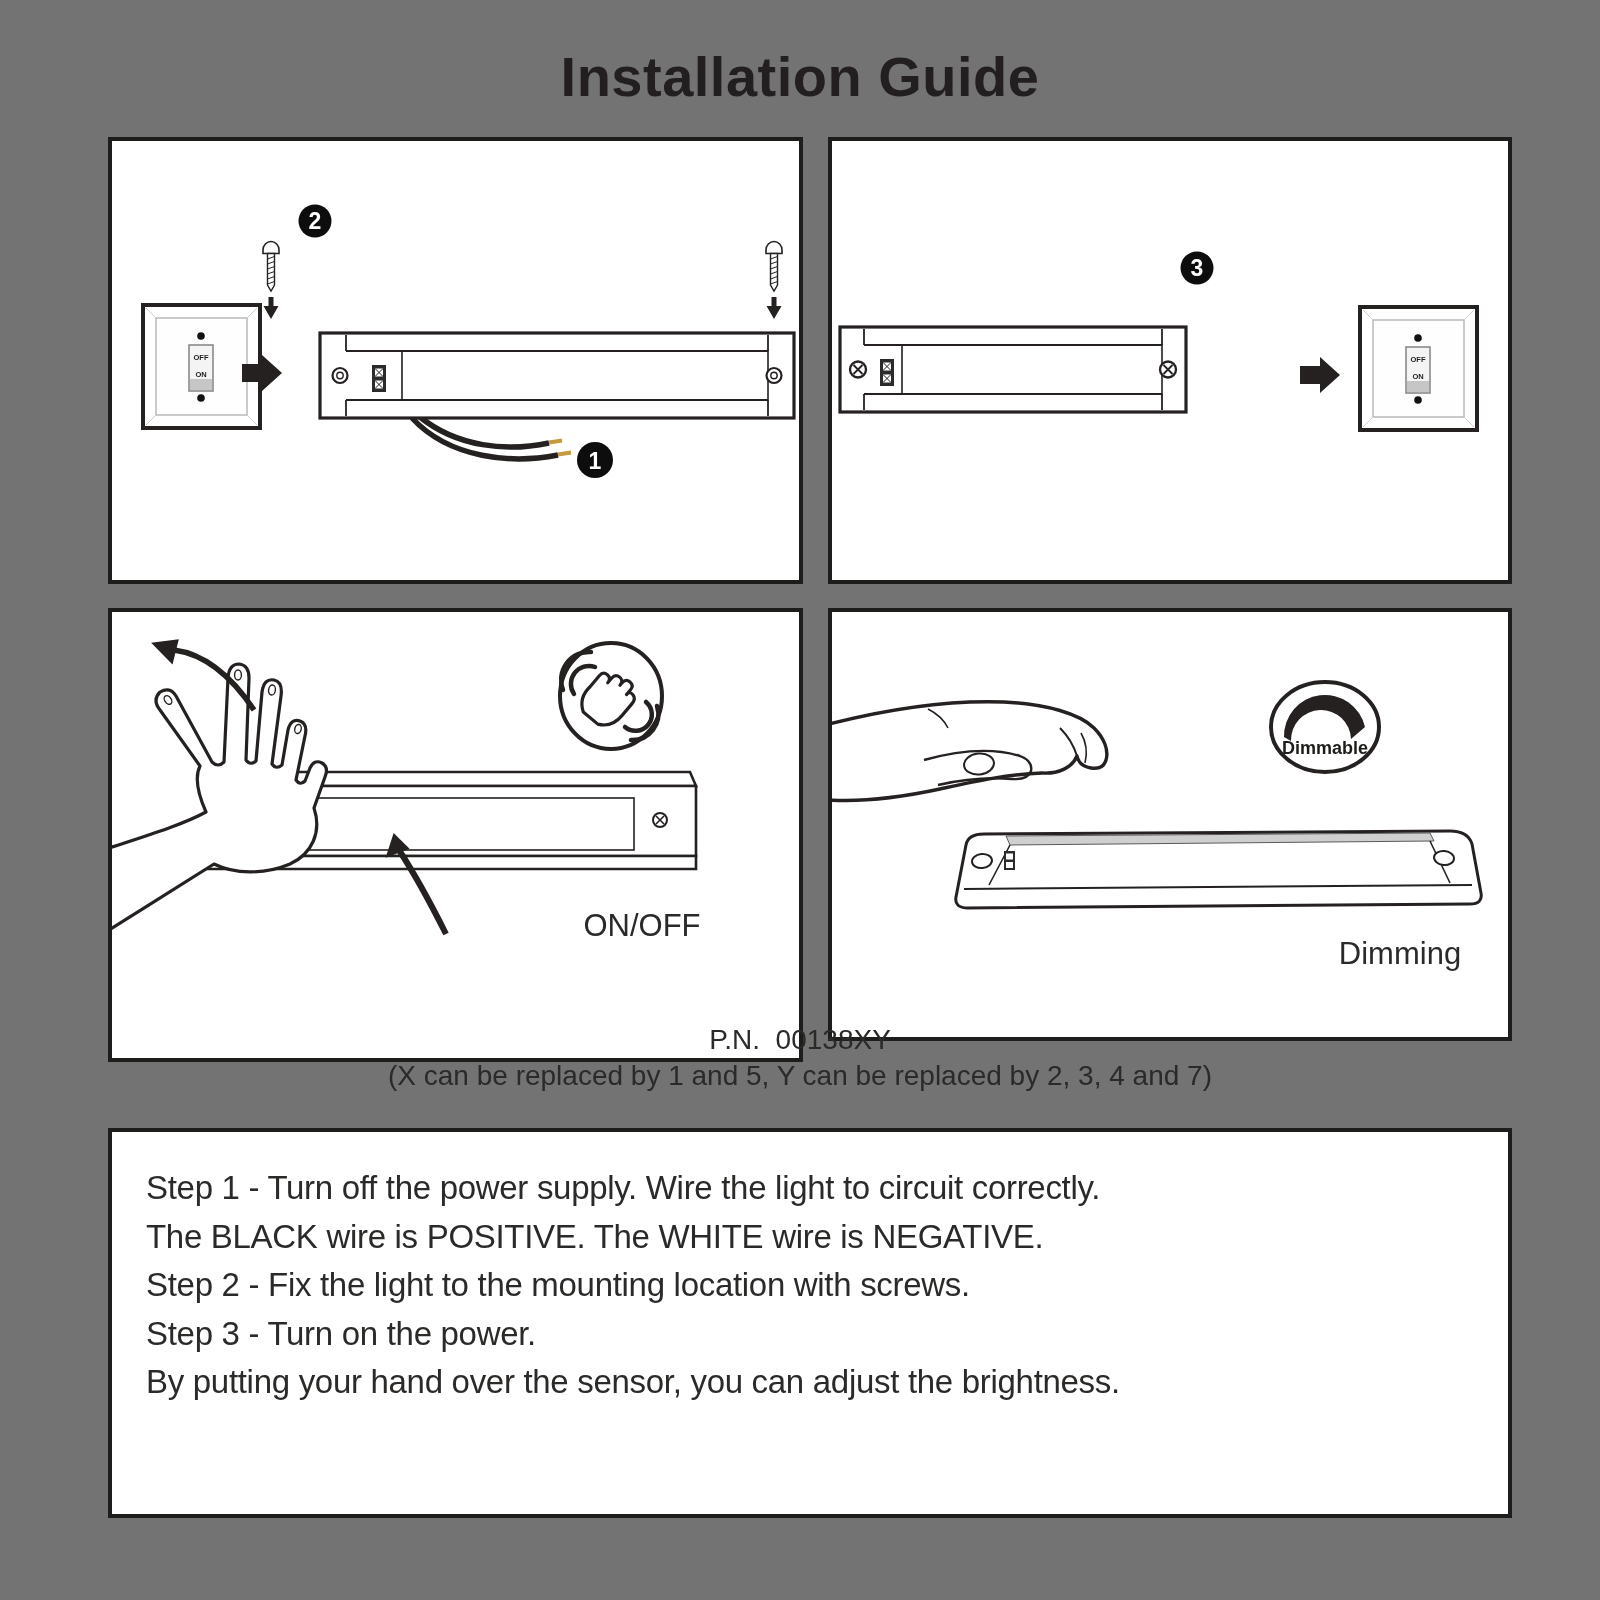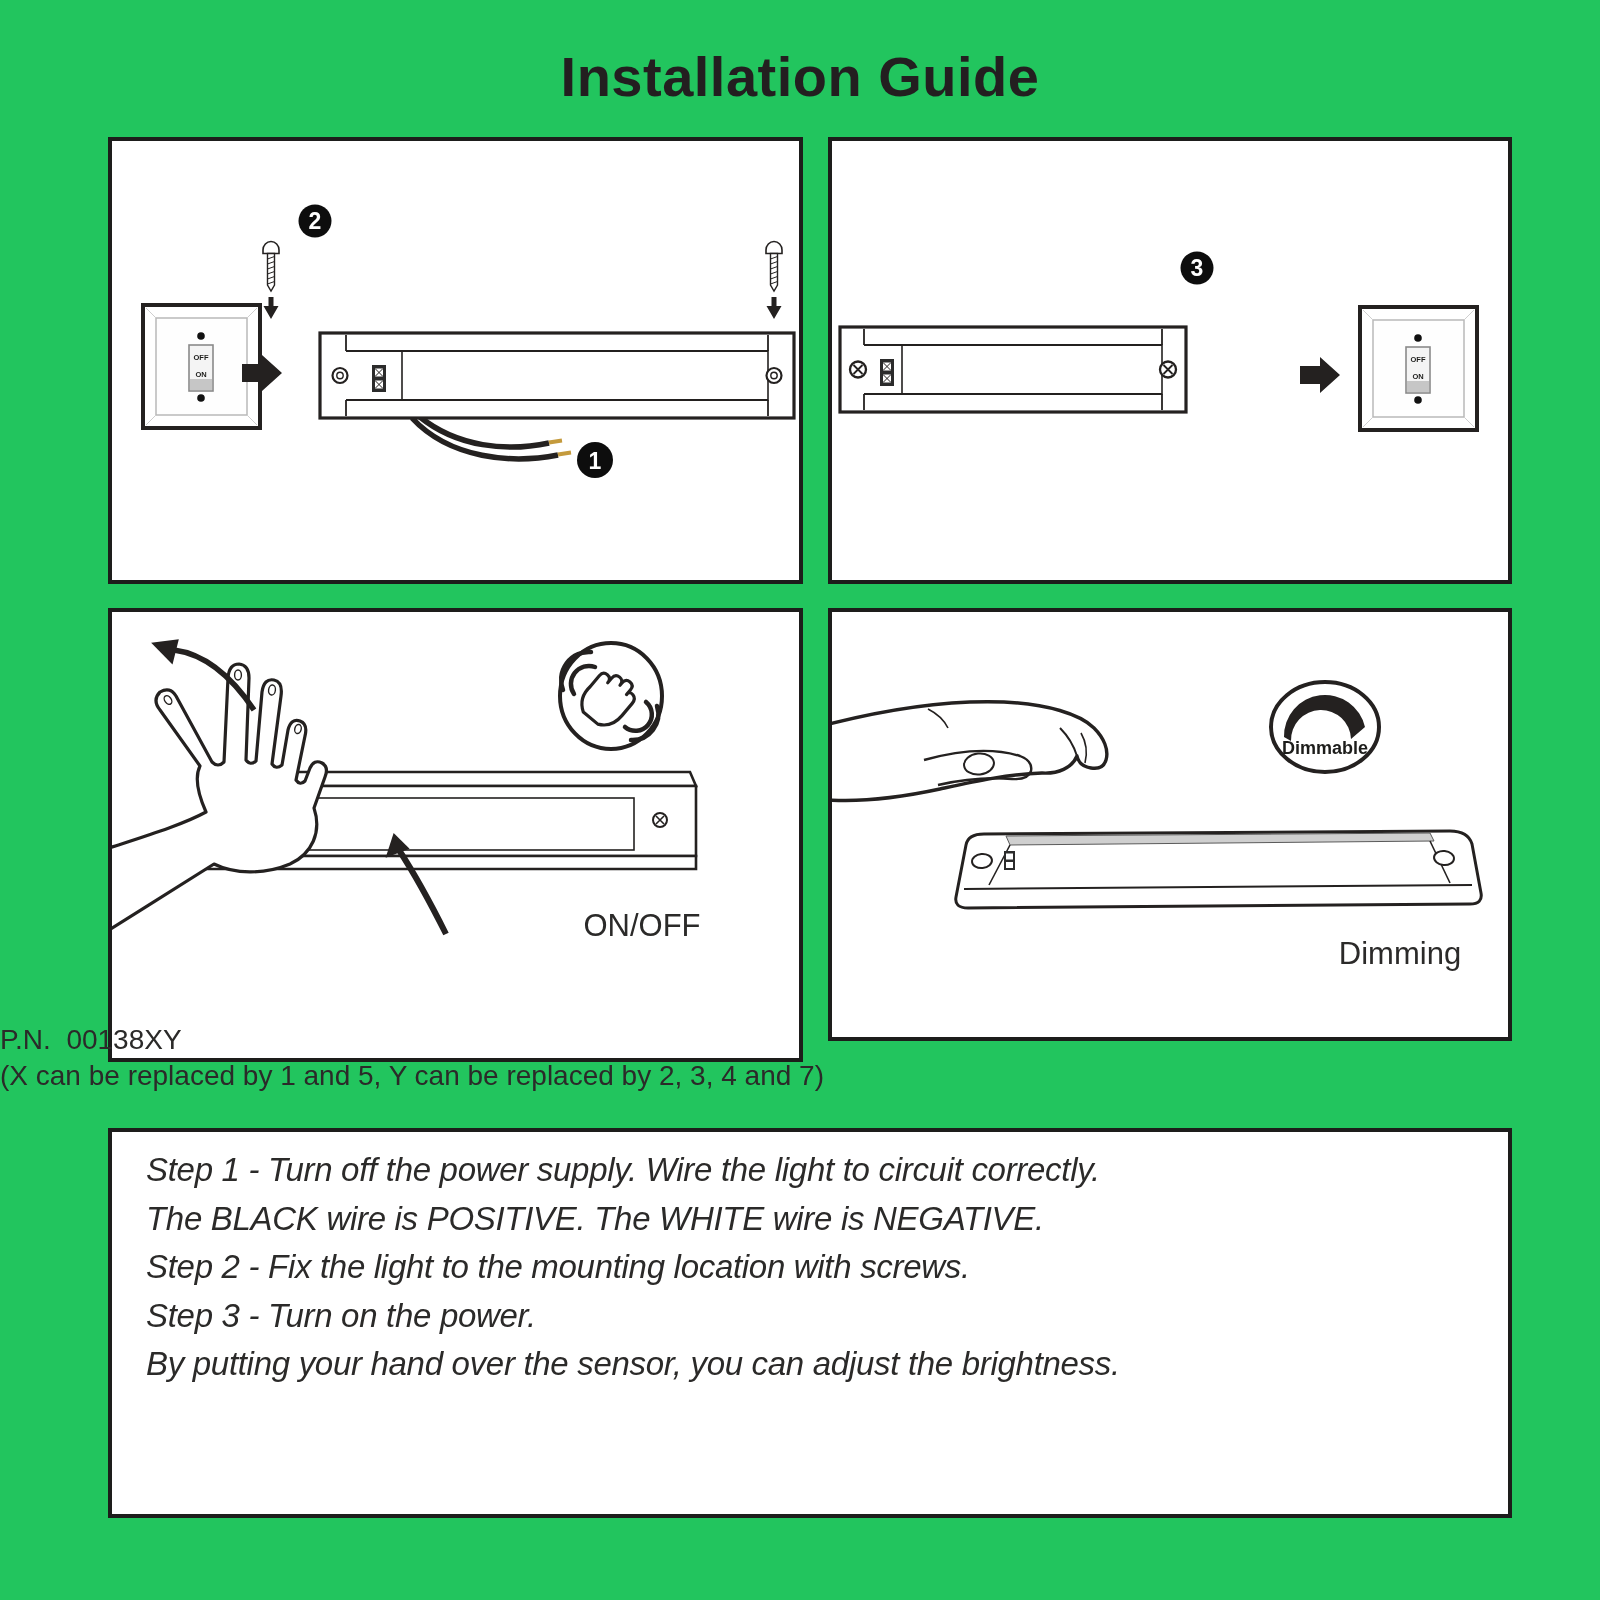--- a/index.html
+++ b/index.html
@@ -1,31 +1,31 @@
 <!DOCTYPE html>
 <html><head>
 <meta charset="utf-8">
 <style>
   html,body{margin:0;padding:0;background:#ffffff;}
-  .stage{position:relative;width:1600px;height:1600px;background:#22c55e;
+  .stage{position:relative;width:1600px;height:1600px;background:#737373;
          font-family:"Liberation Sans",sans-serif;color:#242120;overflow:hidden;}
   .title{position:absolute;top:44px;left:0;width:100%;text-align:center;
          font-size:56px;font-weight:700;letter-spacing:.5px;color:#231f20;}
   .panel{position:absolute;border:4px solid #1d1d1b;background:#fff;box-sizing:border-box;}
   .panel svg{display:block;}
   #panel-wiring {left:108px;top:137px;width:695px;height:447px;}
   #panel-poweron{left:828px;top:137px;width:684px;height:447px;}
   #panel-onoff  {left:108px;top:608px;width:695px;height:454px;}
   #panel-dimming{left:828px;top:608px;width:684px;height:433px;}
-  .pn{position:absolute;top:1022px;left:0;width:100%;
+  .pn{position:absolute;top:1022px;left:0;width:100%;text-align:center;
       font-size:28px;line-height:36px;color:#2b2a29;}
   .pn .l1{white-space:pre;}
   .footer{position:absolute;left:108px;top:1128px;width:1404px;height:390px;
           border:4px solid #1d1d1b;box-sizing:border-box;background:#fff;
-          padding:14px 24px 0 34px;font-style:italic;}
+          padding:32px 24px 0 34px;}
   .footer div{font-size:33px;line-height:48.5px;letter-spacing:-.3px;color:#2b2a29;}
   
   .ol{fill:#fff;stroke:#242120;}
   .ln{fill:none;stroke:#242120;}
   .blk{fill:#242120;stroke:none;}
   text{font-family:"Liberation Sans",sans-serif;fill:#2b2a29;}
   .cap{font-size:31px;}
   .badge-num{font-size:23px;font-weight:700;fill:#ffffff;}
   .sw-lbl{font-size:7.5px;font-weight:700;fill:#1d1d1b;}
   .dim-lbl{font-size:18px;font-weight:700;fill:#1d1d1b;}

